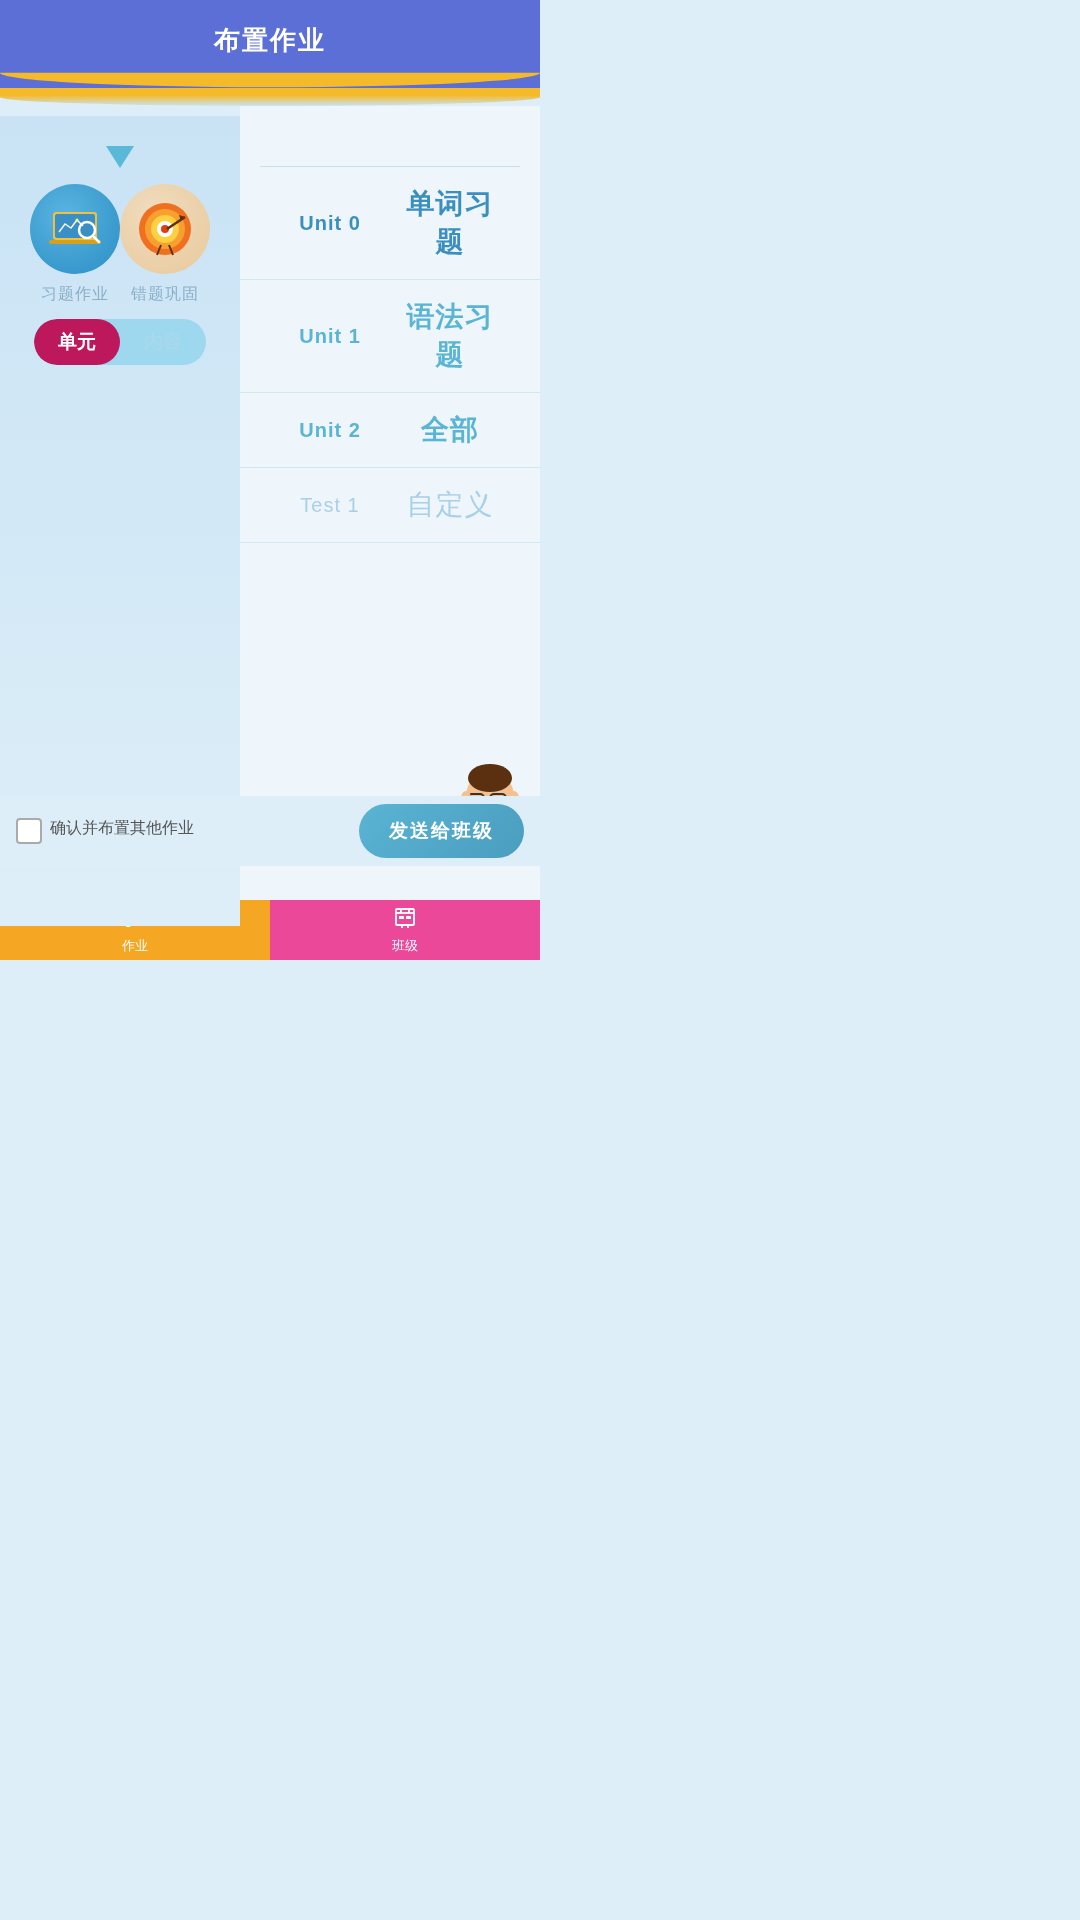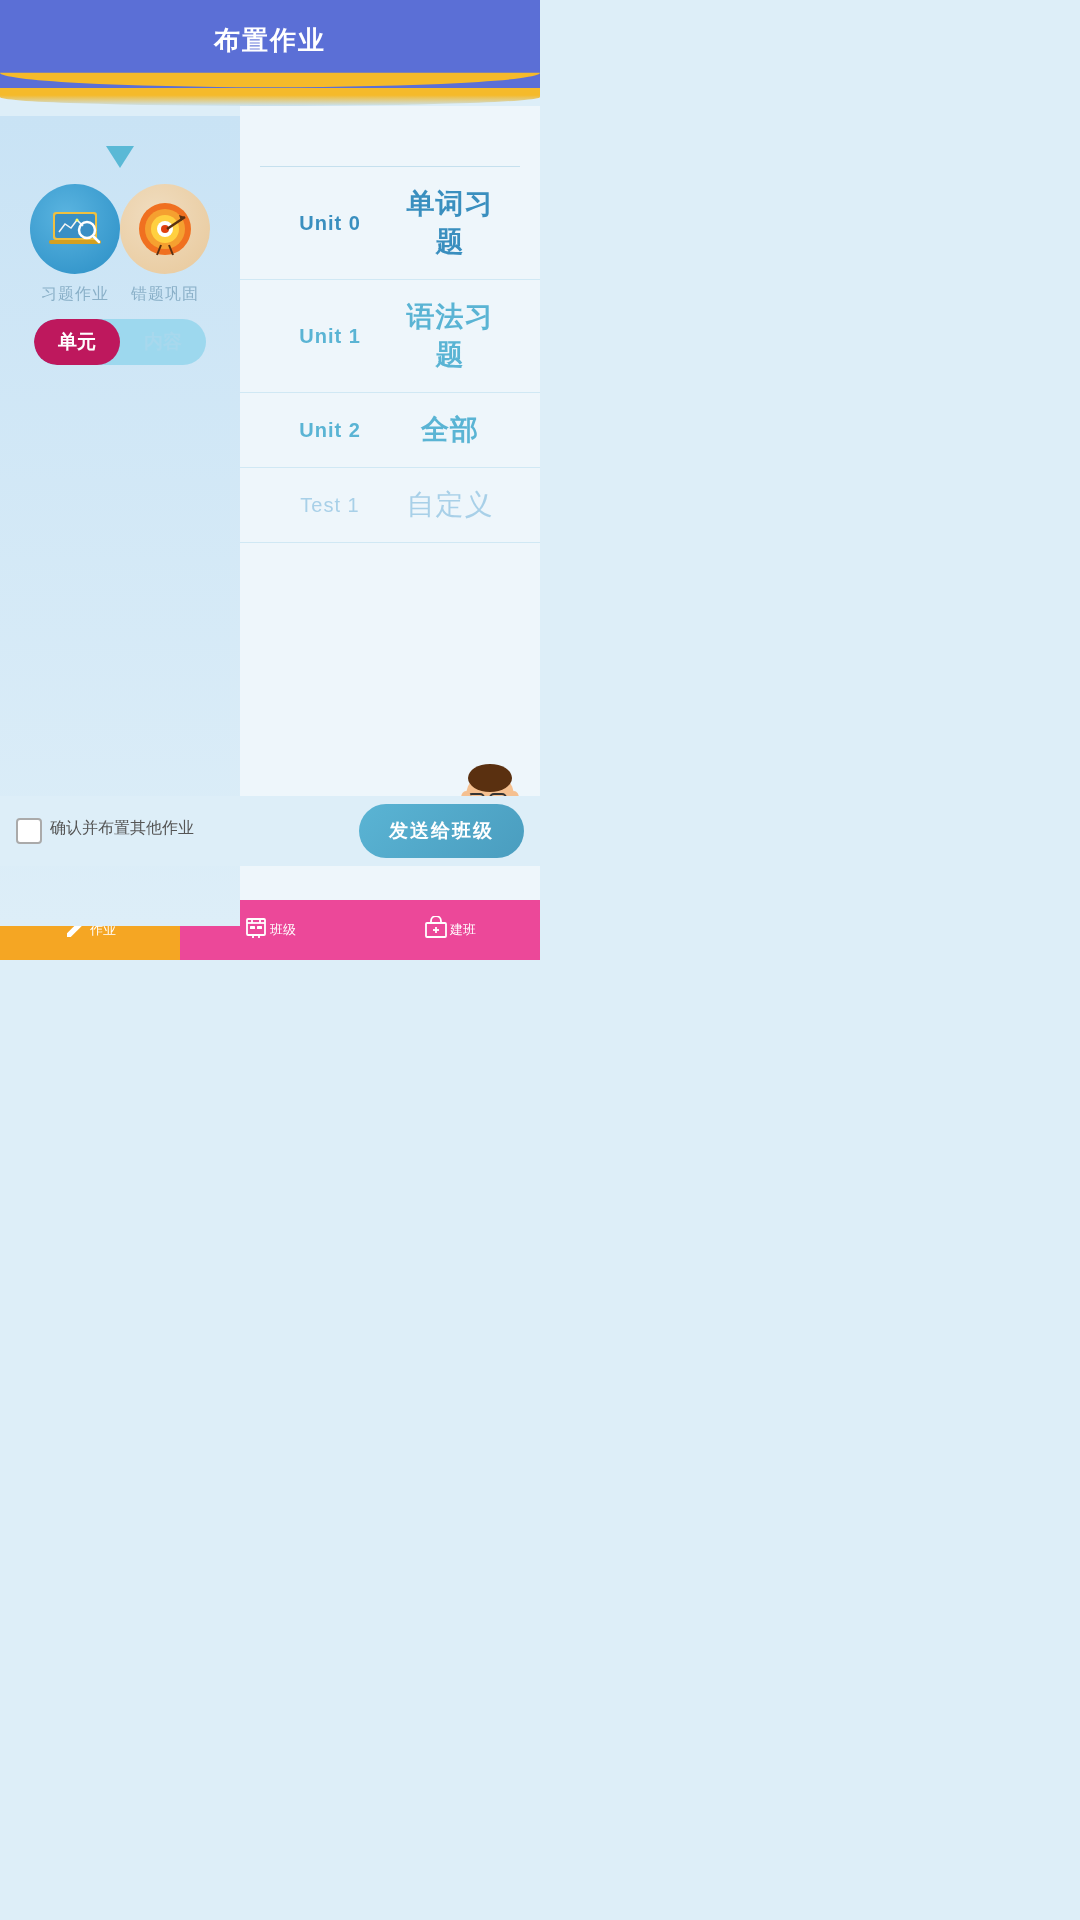--- a/index.html
+++ b/index.html
@@ -242,20 +242,21 @@
     .bottom-nav {
       position: absolute;
       bottom: 0; left: 0; right: 0;
       height: 60px;
       display: flex;
     }
 
     .nav-item {
       flex: 1;
       display: flex;
+      flex-direction: column;
       align-items: center;
       justify-content: center;
       gap: 2px;
       cursor: pointer;
     }
 
     .nav-item.active-nav {
       background: #f5a623;
     }
 
@@ -453,25 +454,14 @@
         <line x1="16" y1="3" x2="16" y2="7" stroke="white" stroke-width="1.8"></line>
         <rect x="6" y="10" width="5" height="3" rx="0.5" fill="white"></rect>
         <rect x="13" y="10" width="5" height="3" rx="0.5" fill="white"></rect>
         <line x1="9" y1="19" x2="9" y2="22" stroke="white" stroke-width="1.8"></line>
         <line x1="15" y1="19" x2="15" y2="22" stroke="white" stroke-width="1.8"></line>
       </svg>
     </span>
     <span class="nav-label">班级</span>
   </div>
 
-  <div class="nav-item inactive-nav">
-    <span class="nav-icon">
-      <svg width="24" height="24" viewBox="0 0 24 24" fill="none">
-        <rect x="2" y="7" width="20" height="14" rx="1" stroke="white" stroke-width="1.8" fill="none"></rect>
-        <path d="M7 7V5a5 5 0 0 1 10 0v2" stroke="white" stroke-width="1.8" fill="none"></path>
-        <line x1="12" y1="11" x2="12" y2="17" stroke="white" stroke-width="1.8"></line>
-        <line x1="9" y1="14" x2="15" y2="14" stroke="white" stroke-width="1.8"></line>
-      </svg>
-    </span>
-    <span class="nav-label">建班</span>
-  </div>
 
 </div>
 
 </body></html>

